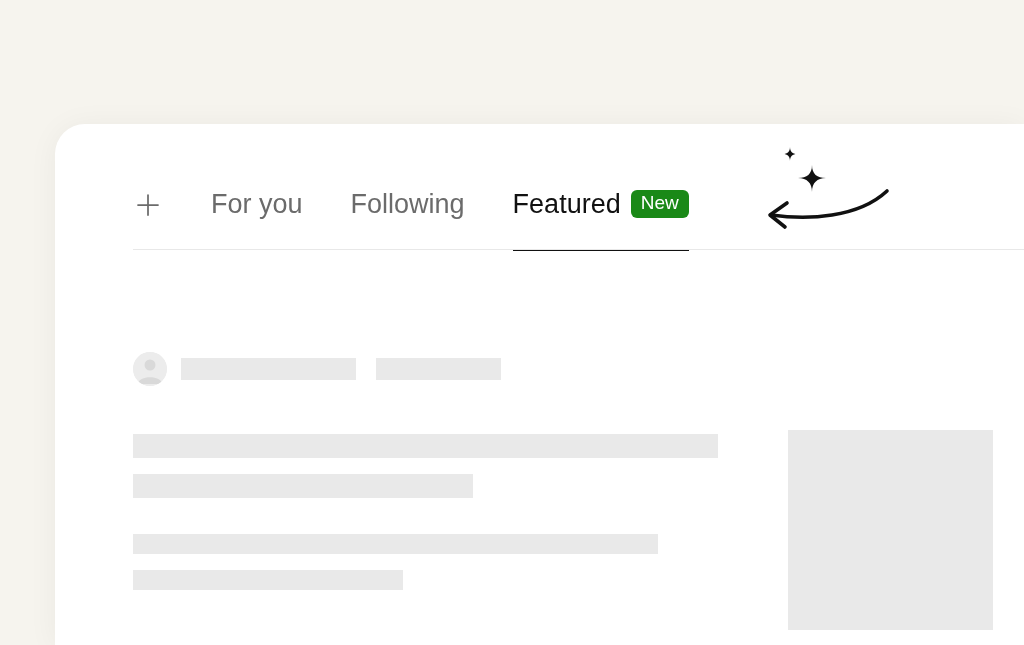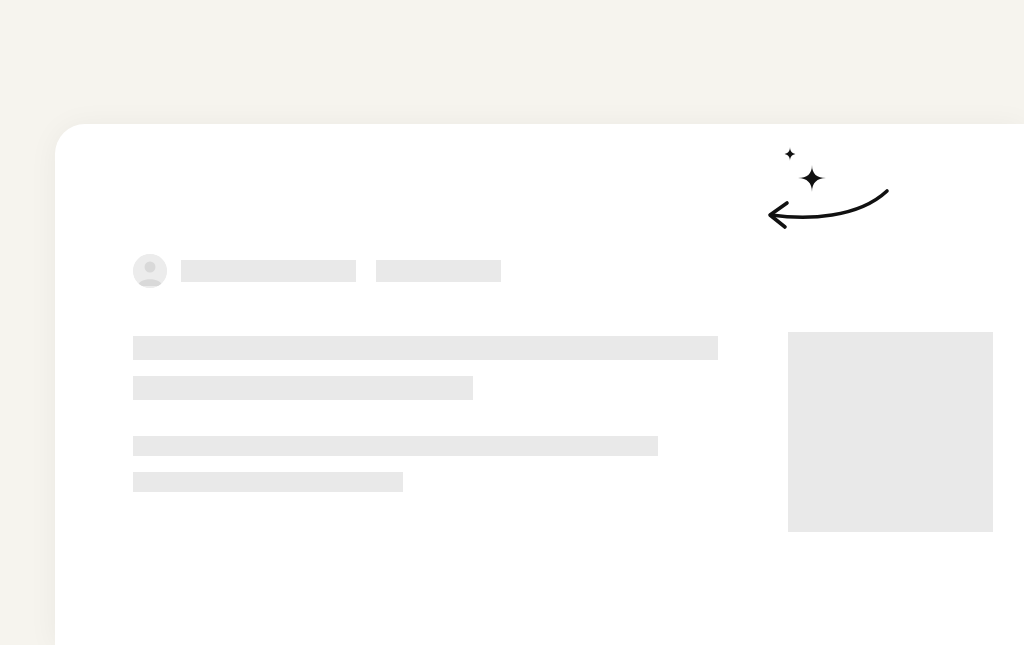--- a/index.html
+++ b/index.html
@@ -134,20 +134,38 @@
     .body-lines { display: flex; flex-direction: column; gap: 16px; }
     .body-lines .skeleton { height: 20px; }
     .sk-body1 { width: 525px; }
     .sk-body2 { width: 270px; }
   </style>
 </head>
 <body>
 
 <div class="card">
 
+  <div class="tabs-row">
+    <div class="plus-icon">
+      <svg viewBox="0 0 24 24">
+        <path d="M12 4 L12 20 M4 12 L20 12" stroke="currentColor" stroke-width="1.4" stroke-linecap="round" fill="none"></path>
+      </svg>
+    </div>
+    <div class="tab">
+      <span>For you</span>
+    </div>
+    <div class="tab">
+      <span>Following</span>
+    </div>
+    <div class="tab active">
+      <span>Featured</span>
+      <span class="bdg">New</span>
+    </div>
+    <div class="tabs-underline"></div>
+  </div>
 
   <div class="content">
     <div class="post-col">
       <div class="author-row">
         <div class="avatar">
           <svg viewBox="0 0 34 34">
             <circle cx="17" cy="17" r="17" fill="#ececec"></circle>
             <circle cx="17" cy="13" r="5.5" fill="#d9d9d9"></circle>
             <path d="M5 32 C5 23, 29 23, 29 32 Z" fill="#d9d9d9"></path>
           </svg>

